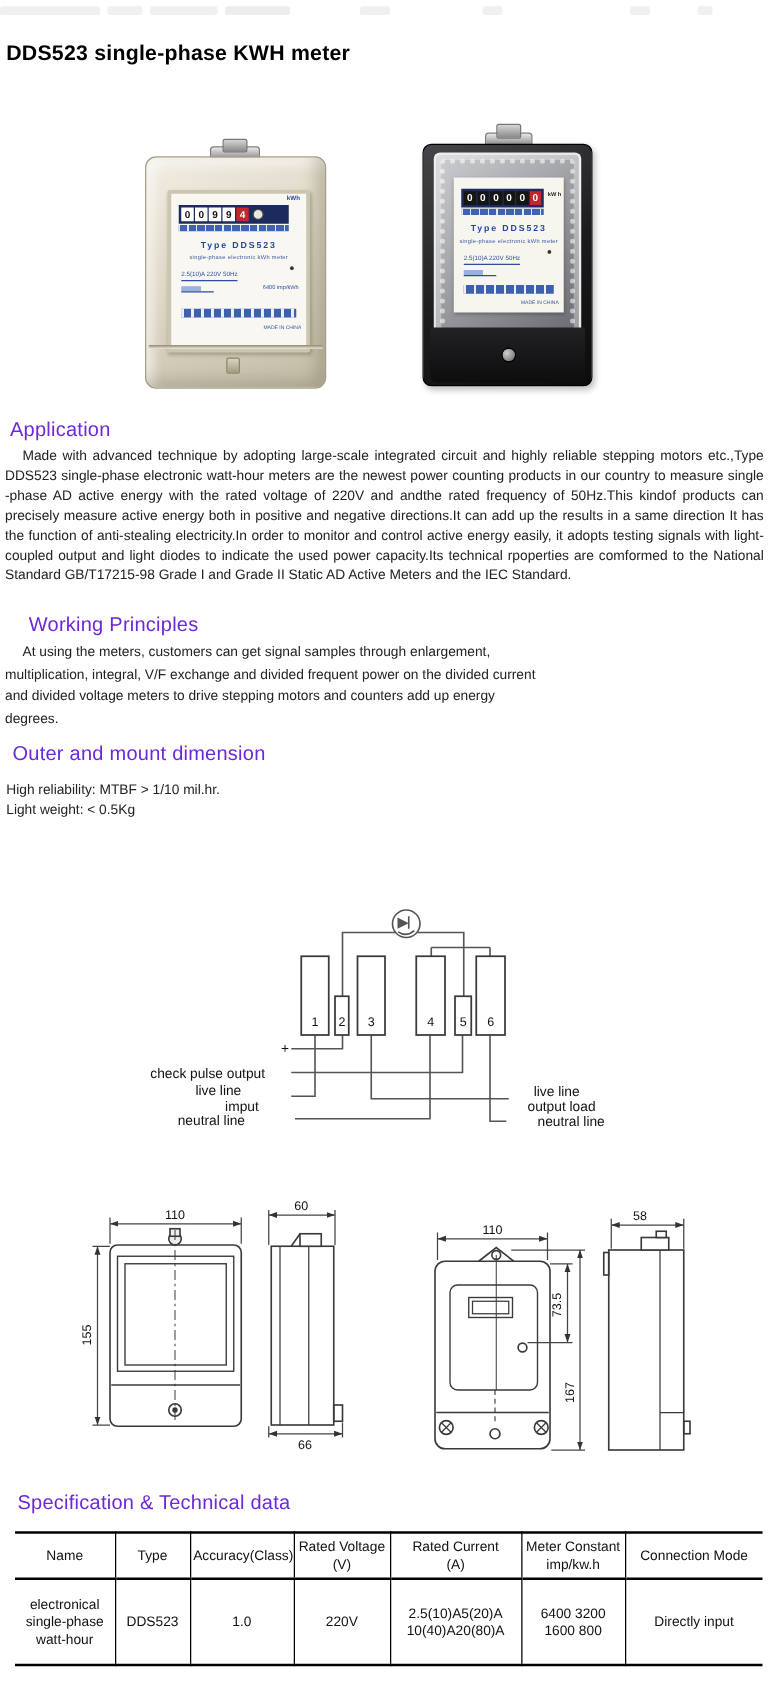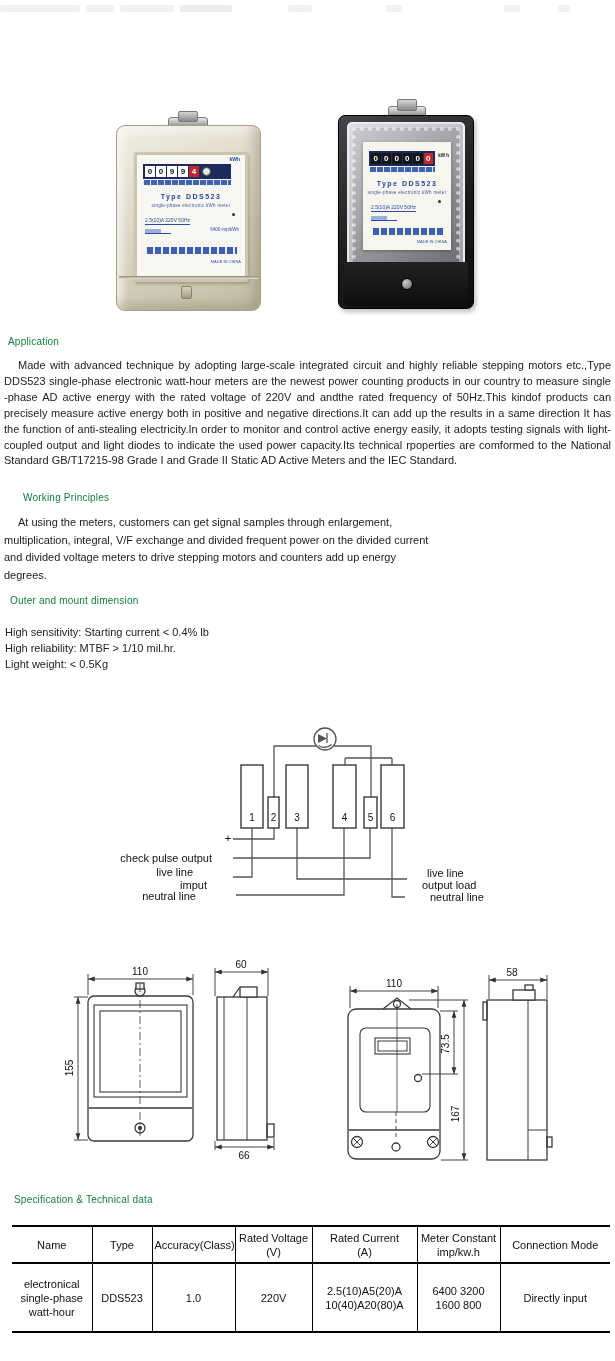--- a/index.html
+++ b/index.html
@@ -5,21 +5,21 @@
   html,body{margin:0;padding:0;background:#fff;}
   #page{position:relative;width:615px;height:1361px;background:#fff;overflow:hidden;
         font-family:"Liberation Sans", sans-serif;color:#1a1a1a;}
   .abs{position:absolute;}
 
   
   .artifact{position:absolute;top:5px;height:7px;background:#f0f0f0;border-radius:2px;}
 
   
   .title{position:absolute;left:5px;top:33px;font-size:17px;font-weight:bold;color:#000;letter-spacing:.2px;}
-  .h2{position:absolute;font-size:10px;font-weight:400;color:#15803d;letter-spacing:.2px;}
+  .h2{position:absolute;font-size:16px;font-weight:400;color:#6d28d9;letter-spacing:.2px;}
   .body-text{position:absolute;font-size:11px;line-height:15.9px;color:#222;}
   .justify{text-align:justify;}
   .indent{text-indent:14px;}
 
   
   .features{position:absolute;left:5px;top:624px;margin:0;padding:0;list-style:none;
             font-size:11px;line-height:16.2px;color:#222;}
 
   
   .meter{position:absolute;}
@@ -105,20 +105,21 @@
     <div class="artifact" style="left:0;width:80px;"></div>
     <div class="artifact" style="left:86px;width:28px;"></div>
     <div class="artifact" style="left:120px;width:54px;"></div>
     <div class="artifact" style="left:180px;width:52px;background:#ededed;"></div>
     <div class="artifact" style="left:288px;width:24px;"></div>
     <div class="artifact" style="left:386px;width:16px;"></div>
     <div class="artifact" style="left:504px;width:16px;"></div>
     <div class="artifact" style="left:558px;width:12px;"></div>
   </div>
 
+  <div class="title">DDS523 single-phase KWH meter</div>
 
   <div class="meter meter-left">
     <div class="screw-top ml-screw"></div>
     <div class="screw-knob ml-knob"></div>
     <div class="ml-body">
       <div class="ml-face">
         <div class="m-unit">kWh</div>
         <div class="m-counter">
           <span class="m-cell">0</span>
           <span class="m-cell">0</span>
@@ -175,21 +176,20 @@
   </div>
 
   <div class="h2" style="left:8px;top:336px;">Application</div>
   <div class="body-text justify indent" style="left:4px;top:358px;width:607px;">Made with advanced technique by adopting large-scale integrated circuit and highly reliable stepping motors etc.,Type DDS523 single-phase electronic watt-hour meters are the newest power counting products in our country to measure single -phase AD active energy with the rated voltage of 220V and andthe rated frequency of 50Hz.This kindof products can precisely measure active energy both in positive and negative directions.It can add up the results in a same direction It has the function of anti-stealing electricity.In order to monitor and control active energy easily, it adopts testing signals with light-coupled output and light diodes to indicate the used power capacity.Its technical rpoperties are comformed to the National Standard GB/T17215-98 Grade I and Grade II Static AD Active Meters and the IEC Standard.</div>
 
   <div class="h2" style="left:23px;top:492px;">Working Principles</div>
   <div class="body-text indent" style="left:4px;top:514px;width:434px;line-height:17.5px;">At using the meters, customers can get signal samples through enlargement, multiplication, integral, V/F exchange and divided frequent power on the divided current and divided voltage meters to drive stepping motors and counters add up energy degrees.</div>
 
   <div class="h2" style="left:10px;top:595px;">Outer and mount dimension</div>
   <ul class="features">
-    <li>High sensitivity: Starting current &lt; 0.4% lb</li>
     <li>High reliability: MTBF  &gt; 1/10 mil.hr.</li>
     <li>Light weight: &lt; 0.5Kg</li>
   </ul>
 
   <svg class="abs" style="left:0;top:715px;" width="615" height="195" viewBox="0 715 615 195">
     <g stroke="#555" stroke-width="1.3" fill="none">
 
       <circle cx="325" cy="739" r="11"></circle>
       <path d="M318 734 L327 738.5 L318 743 Z" fill="#555" stroke="none"></path>
       <line x1="327" y1="733" x2="327" y2="743"></line>

